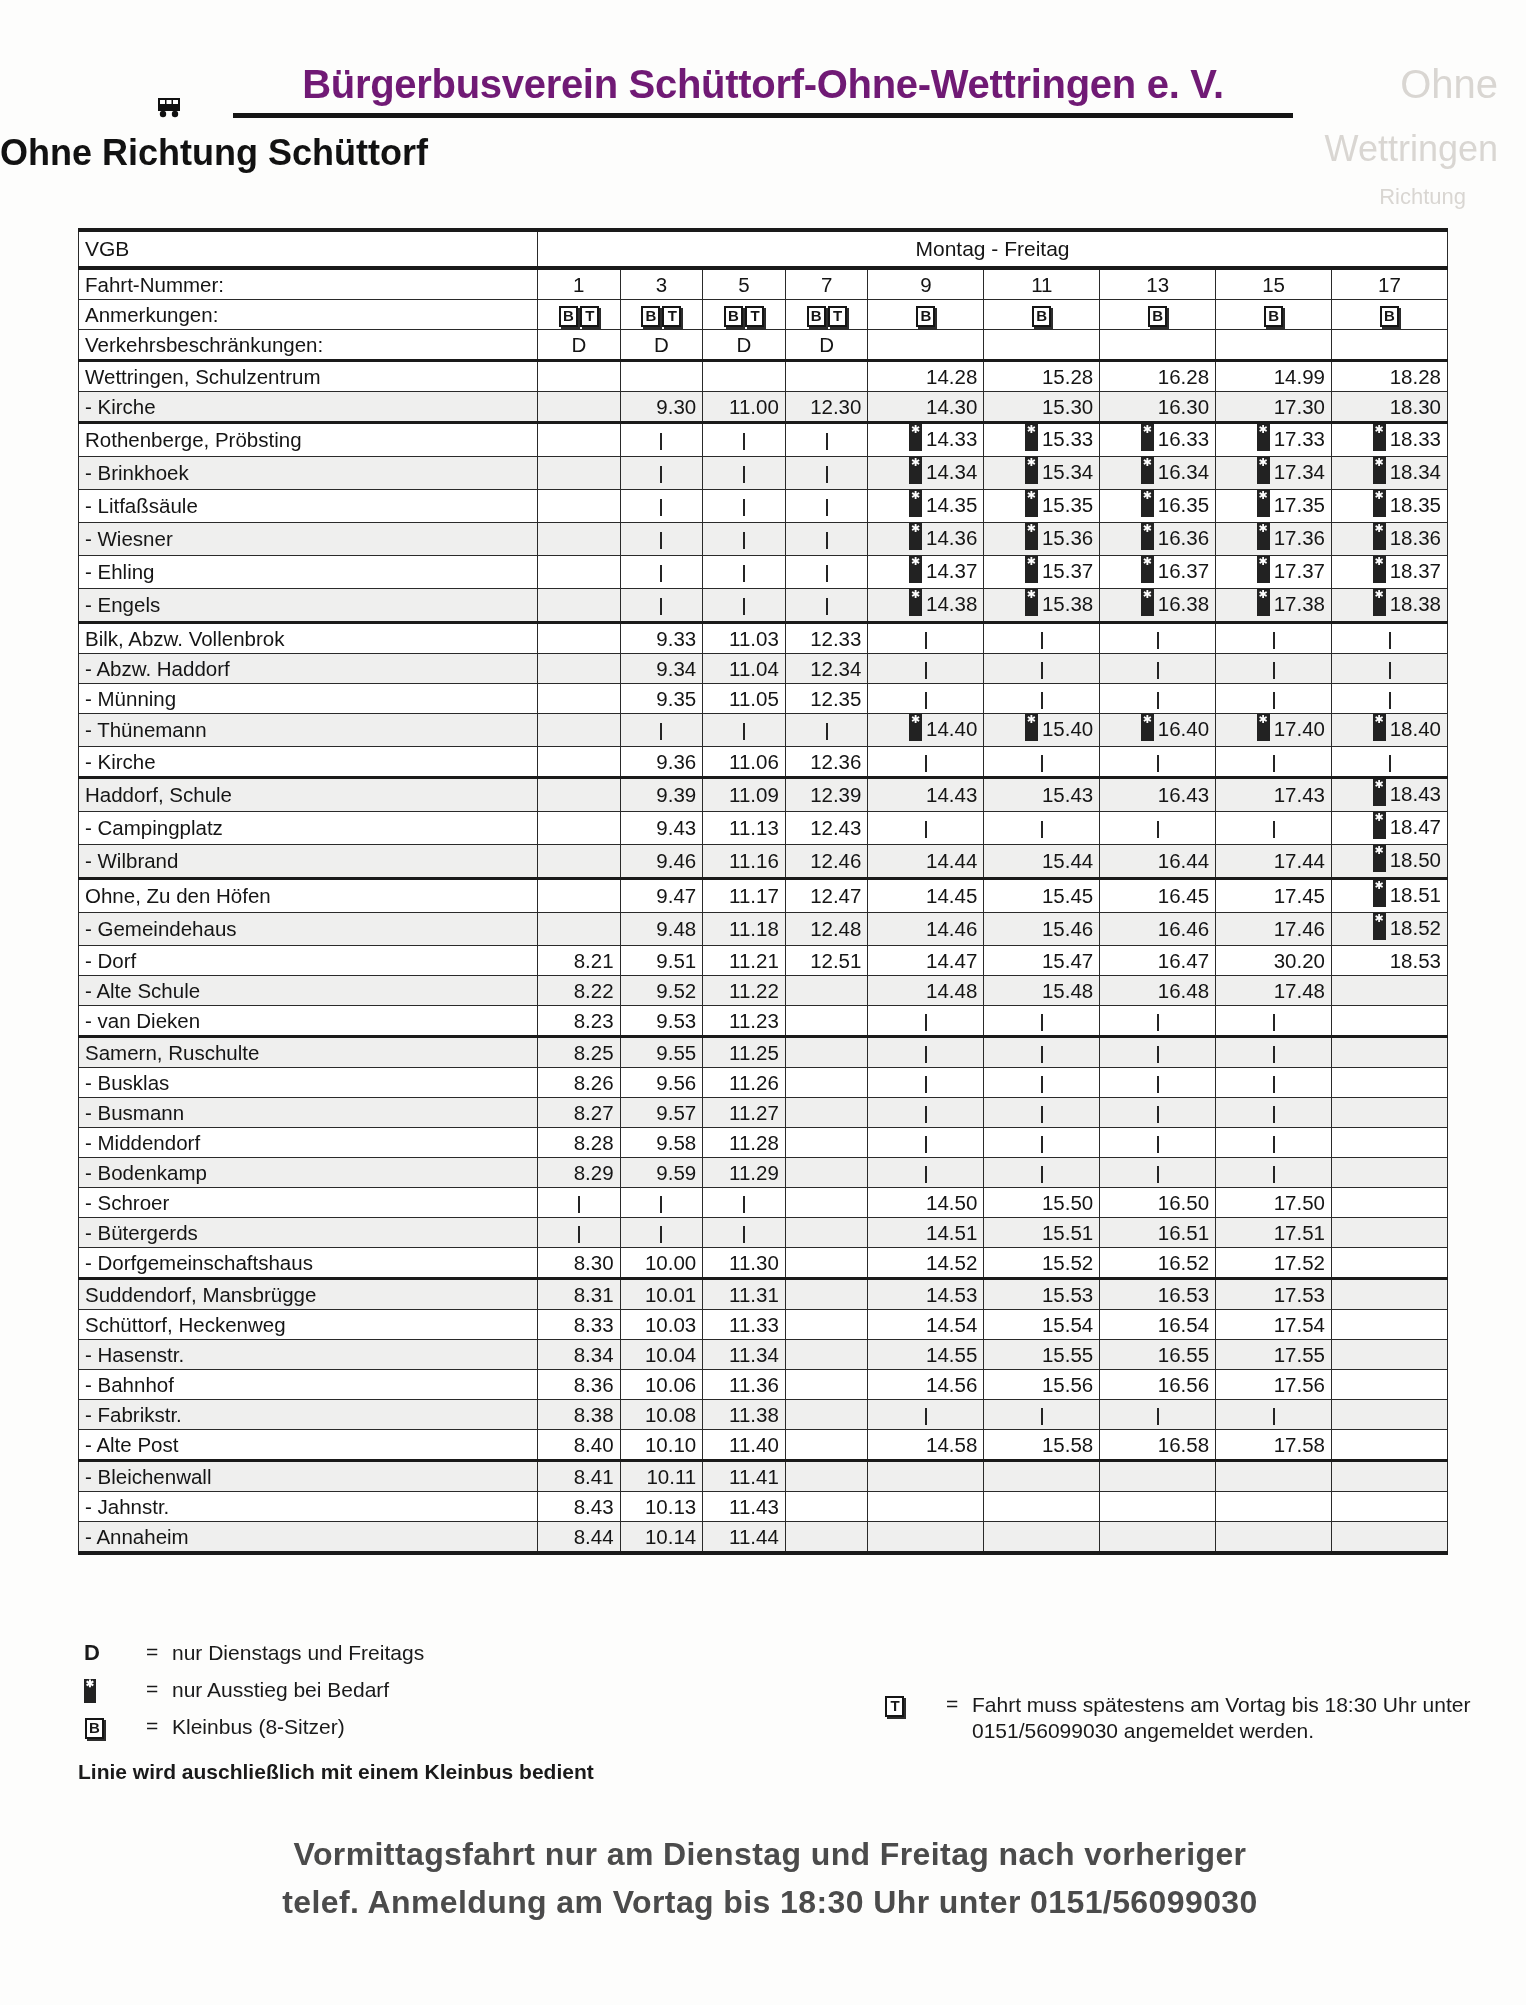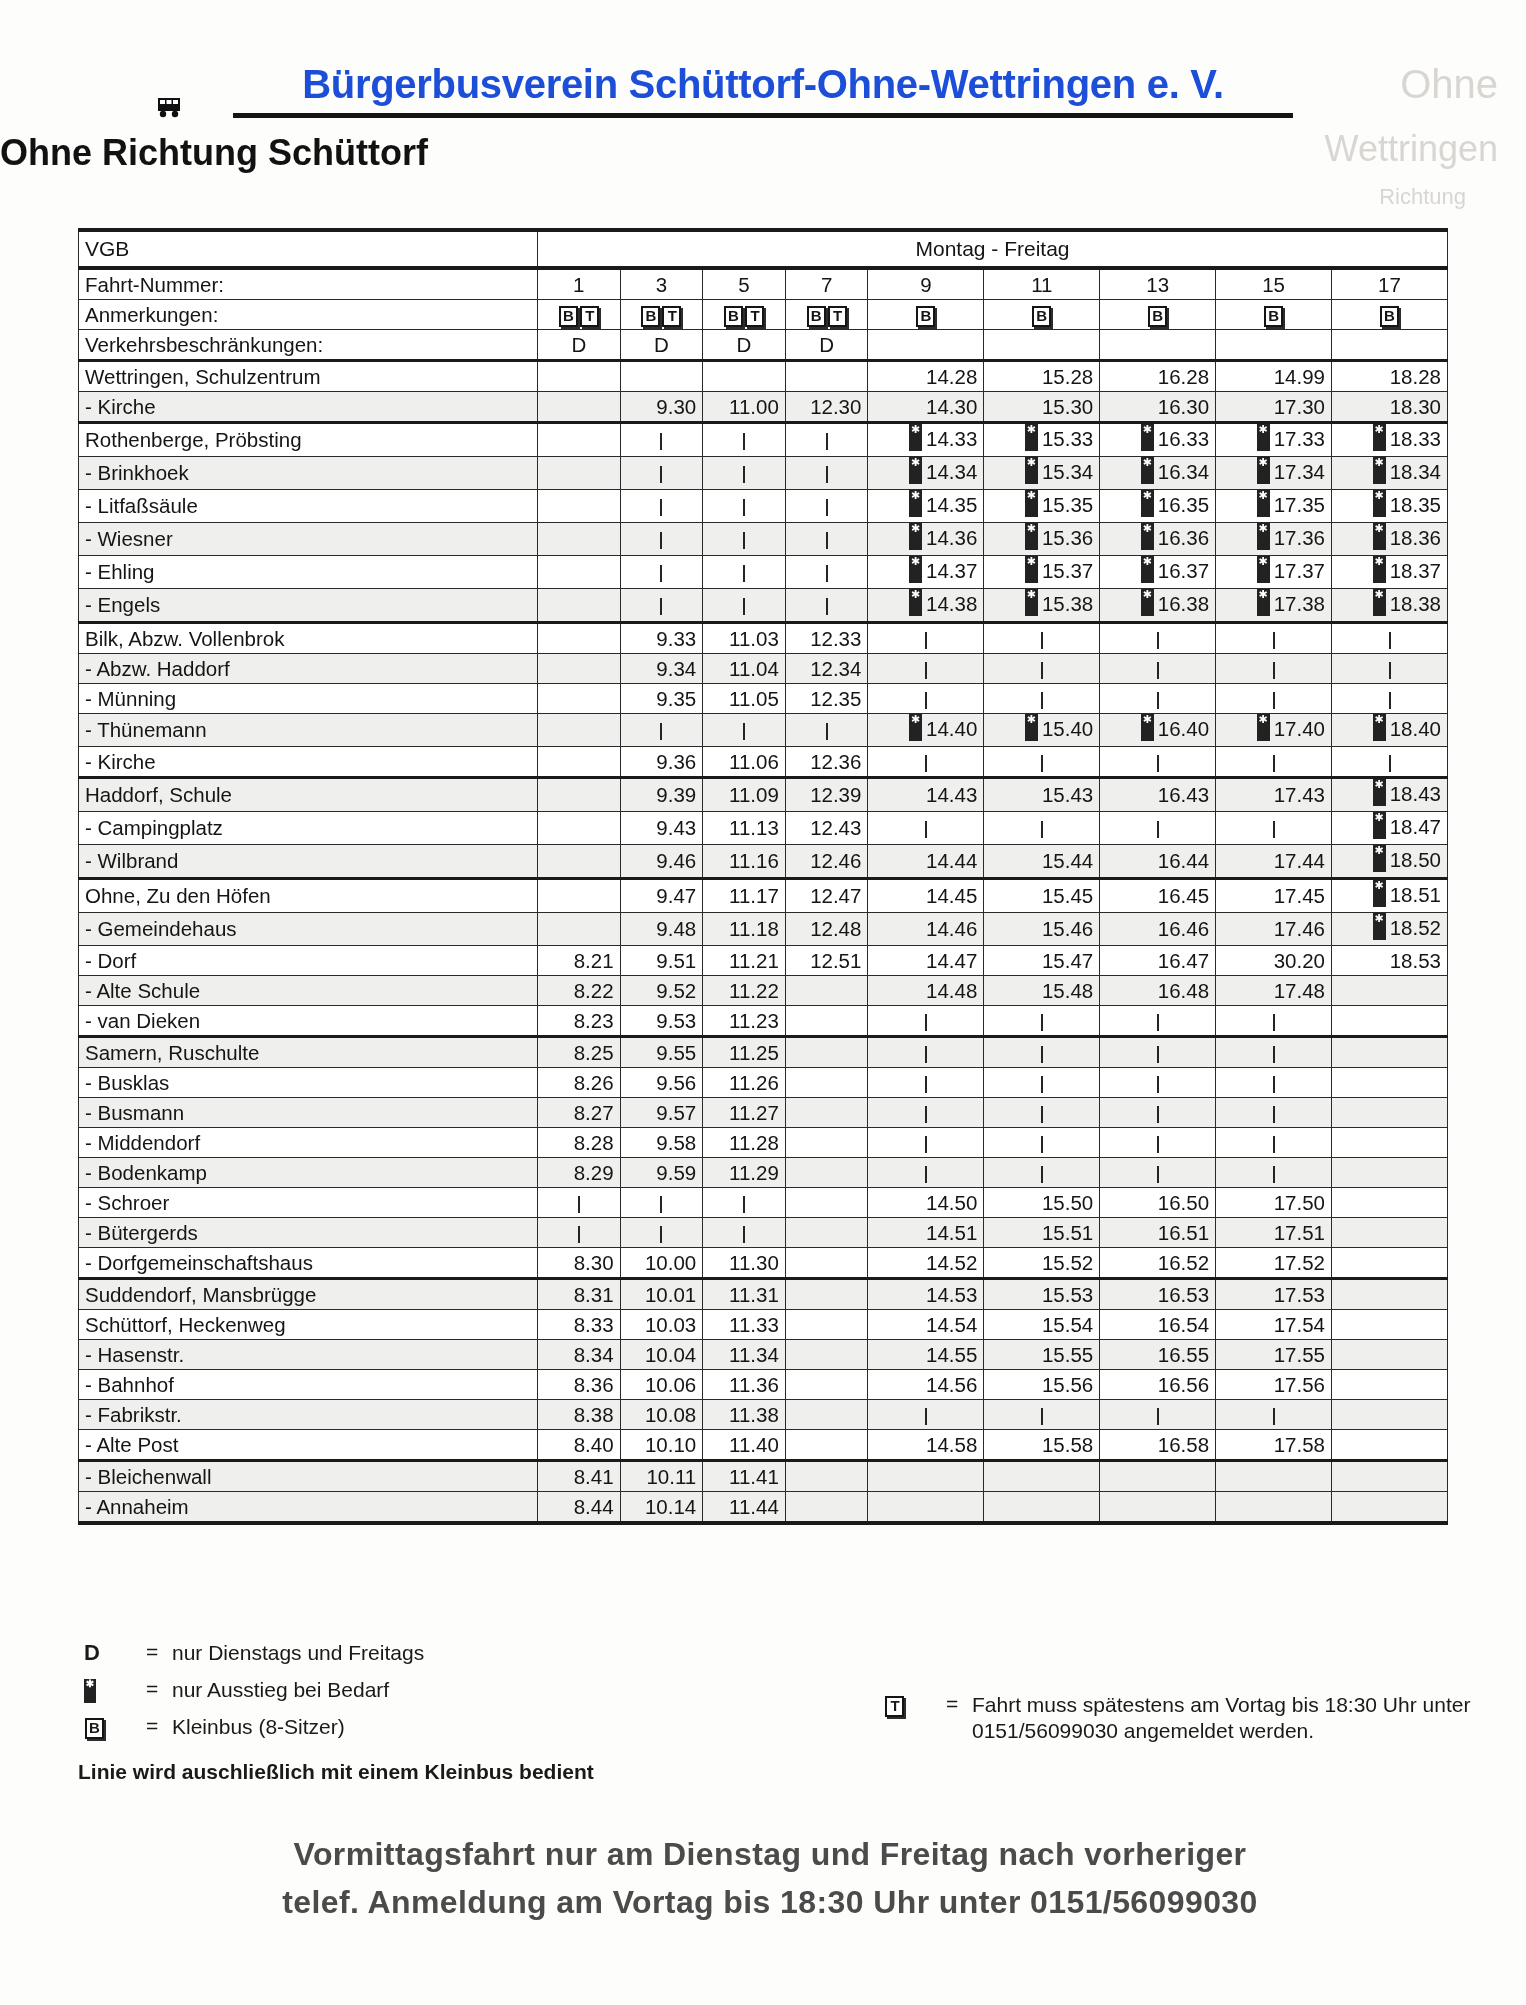--- a/index.html
+++ b/index.html
@@ -13,21 +13,21 @@
   .page{position:relative;width:1526px;height:2005px;}
 
   
   .title-main{
     text-align:center;
     font-size:40px;
     font-weight:bold;
     letter-spacing:-0.3px;
     margin:0;
     padding-top:62px;
-    color:#1d4ed8;
+    color:#701a75;
   }
   .title-rule{
     width:1060px;margin:6px auto 0 auto;height:5px;background:#151515;
   }
   .title-sub{
     text-align:left;
     font-size:36px;
     font-weight:bold;
     margin:14px 0 0 0;
     color:#121212;
@@ -658,20 +658,32 @@
             <td class="c-name shaded">- Bleichenwall</td>
             <td class="c-t shaded">8.41</td>
             <td class="c-t shaded">10.11</td>
             <td class="c-t shaded">11.41</td>
             <td class="c-t shaded"></td>
             <td class="c-w shaded"></td>
             <td class="c-w shaded"></td>
             <td class="c-w shaded"></td>
             <td class="c-w shaded"></td>
             <td class="c-w shaded"></td>
+          </tr>
+          <tr class="">
+            <td class="c-name">- Jahnstr.</td>
+            <td class="c-t">8.43</td>
+            <td class="c-t">10.13</td>
+            <td class="c-t">11.43</td>
+            <td class="c-t"></td>
+            <td class="c-w"></td>
+            <td class="c-w"></td>
+            <td class="c-w"></td>
+            <td class="c-w"></td>
+            <td class="c-w"></td>
           </tr>
           <tr class="last-row">
             <td class="c-name shaded">- Annaheim</td>
             <td class="c-t shaded">8.44</td>
             <td class="c-t shaded">10.14</td>
             <td class="c-t shaded">11.44</td>
             <td class="c-t shaded"></td>
             <td class="c-w shaded"></td>
             <td class="c-w shaded"></td>
             <td class="c-w shaded"></td>

